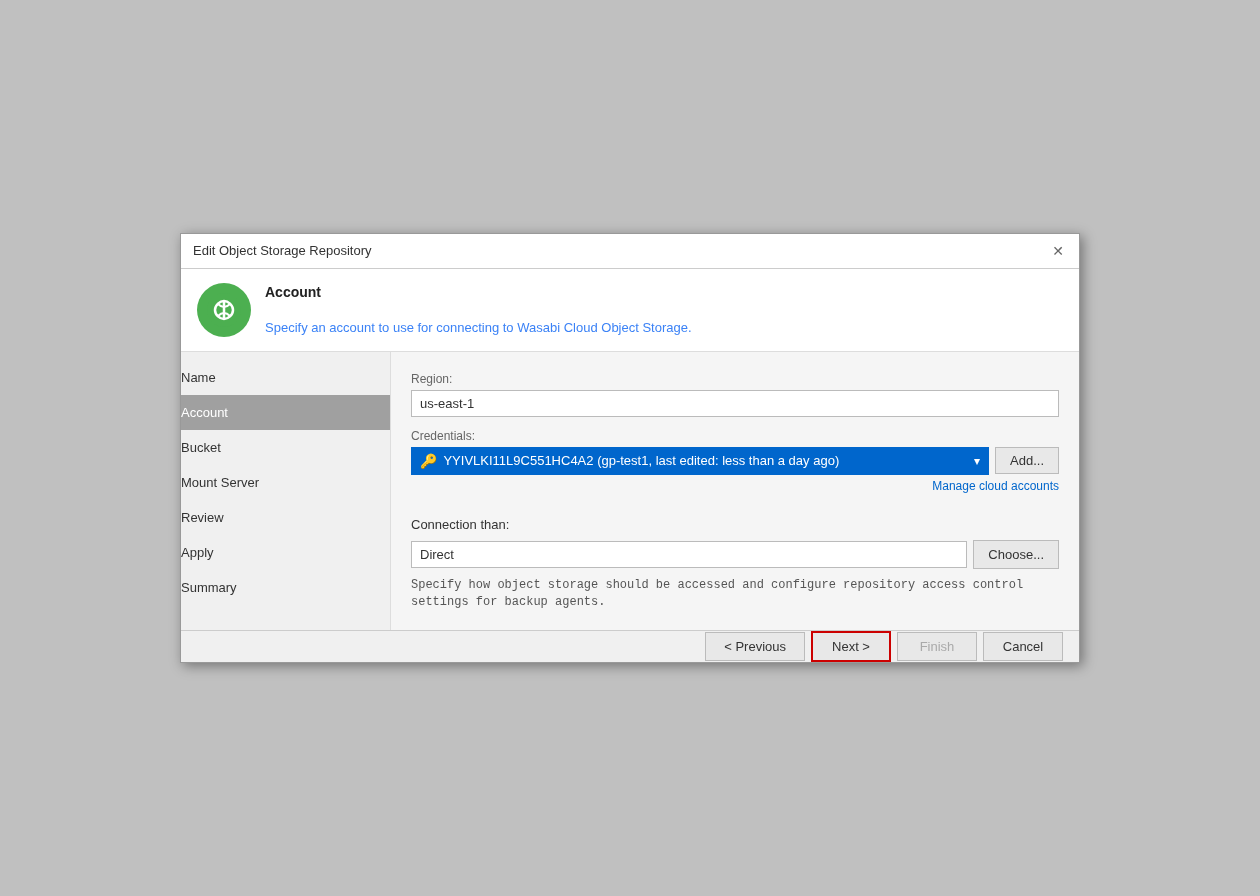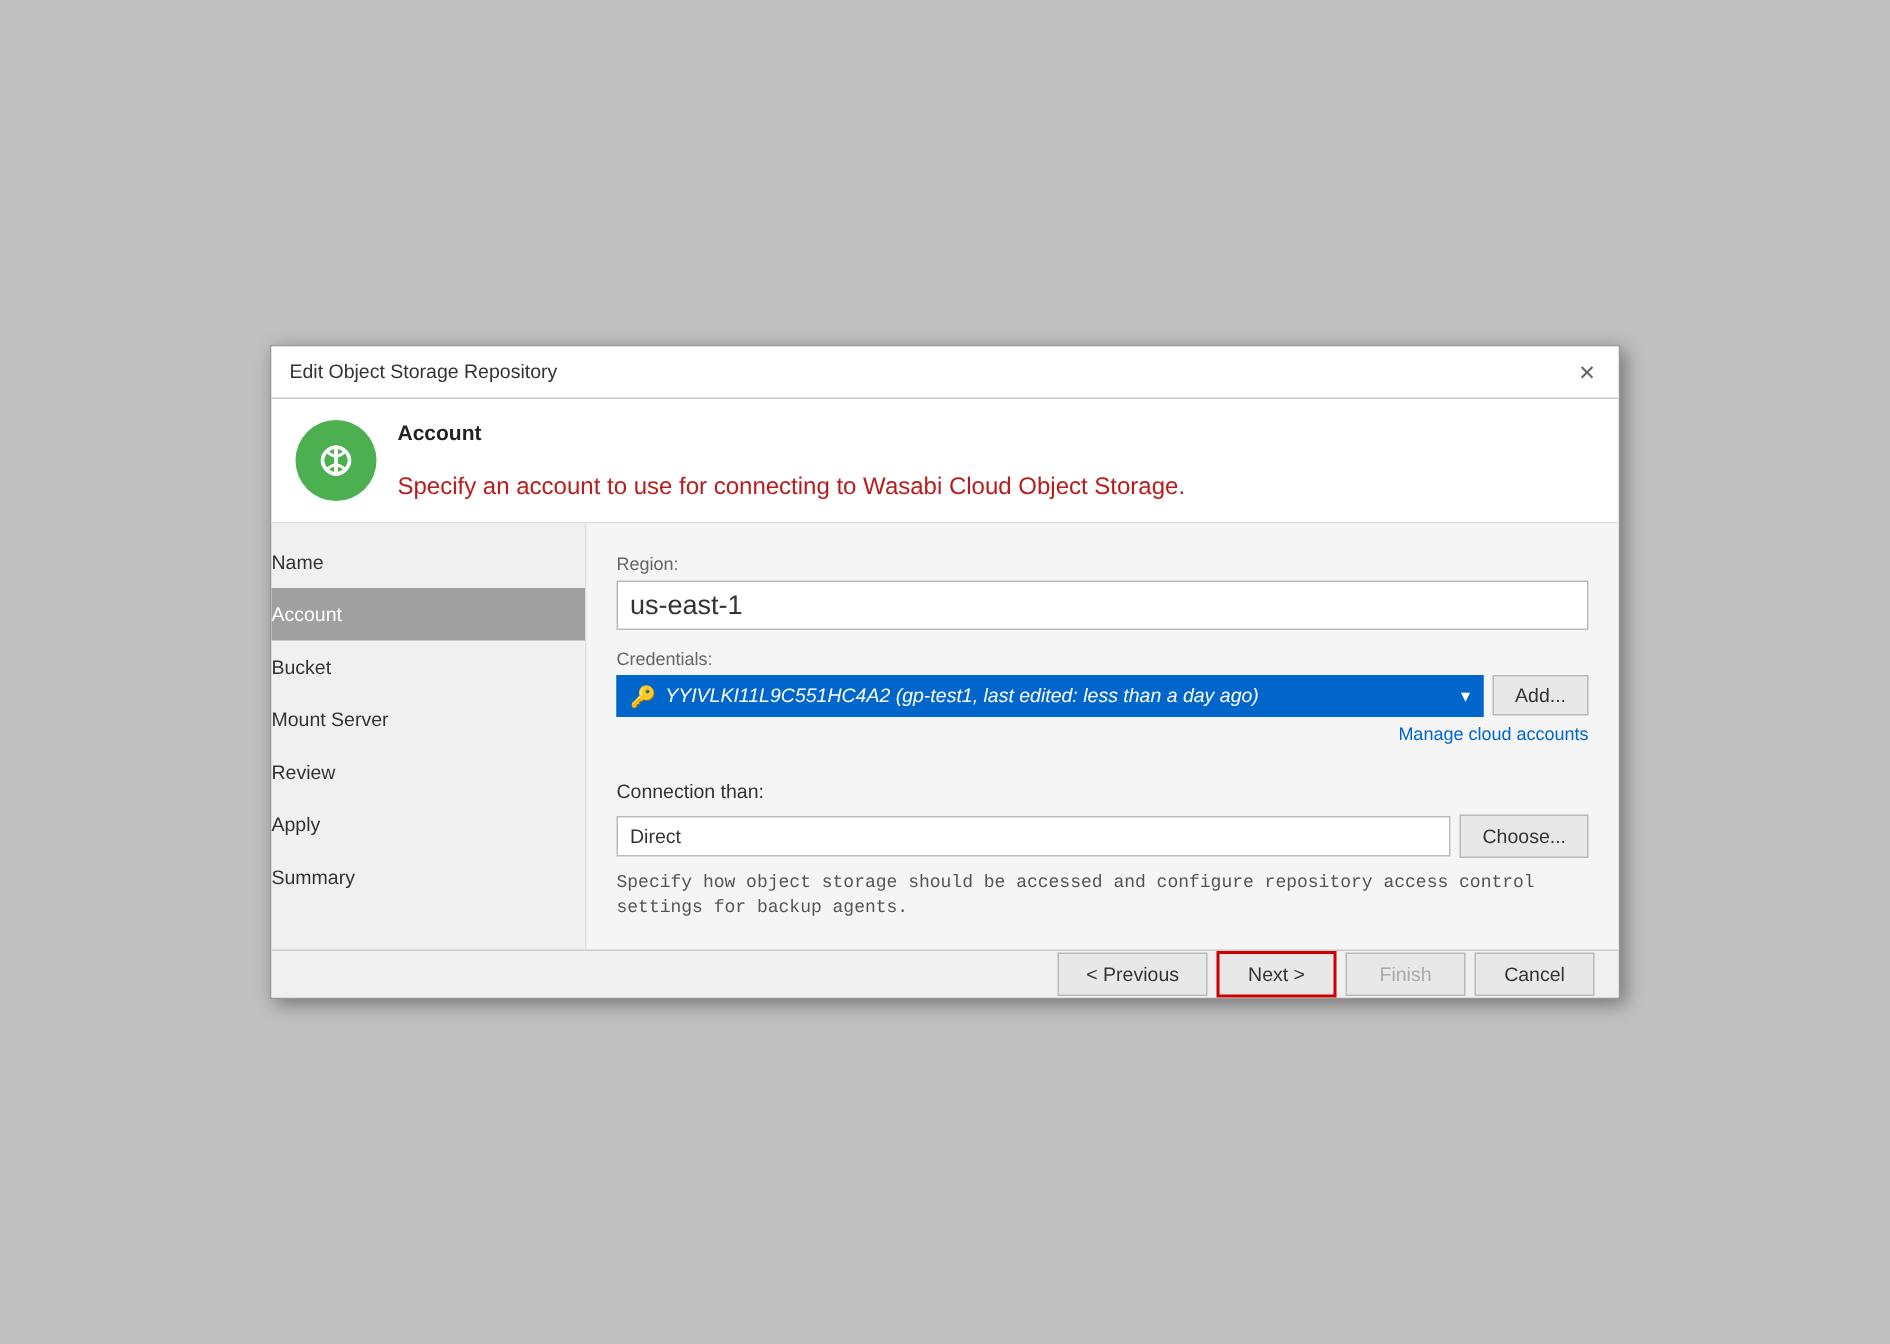--- a/index.html
+++ b/index.html
@@ -66,22 +66,22 @@
       width: 36px;
       height: 36px;
     }
     .header-text h2 {
       font-size: 14px;
       font-weight: 700;
       color: #222;
       margin-bottom: 4px;
     }
     .header-text p {
-      font-size: 16px;
-      color: #b91c1c;
+      font-size: 13px;
+      color: #3b82f6;
       margin-top: 20px;
     }
     .body-section {
       display: flex;
       flex: 1;
     }
     .sidebar {
       width: 210px;
       background: #f0f0f0;
       border-right: 1px solid #ddd;
@@ -113,21 +113,21 @@
     }
     .field-label {
       color: #666;
       font-size: 12px;
     }
     .field-input {
       width: 100%;
       padding: 5px 8px;
       border: 1px solid #bbb;
       background: #fff;
-      font-size: 18px;
+      font-size: 13px;
       color: #333;
       outline: none;
     }
     .credentials-row {
       display: flex;
       gap: 6px;
       align-items: center;
     }
     .credentials-select {
       flex: 1;
@@ -141,21 +141,20 @@
       justify-content: space-between;
       cursor: pointer;
     }
     .credentials-select .key-icon {
       color: #ffd700;
       margin-right: 6px;
       font-size: 14px;
     }
     .credentials-select .cred-text {
       flex: 1;
-      font-style: italic;
     }
     .credentials-select .chevron {
       color: #fff;
       font-size: 12px;
       margin-left: 8px;
     }
     .add-btn {
       padding: 5px 14px;
       border: 1px solid #bbb;
       background: #e8e8e8;

